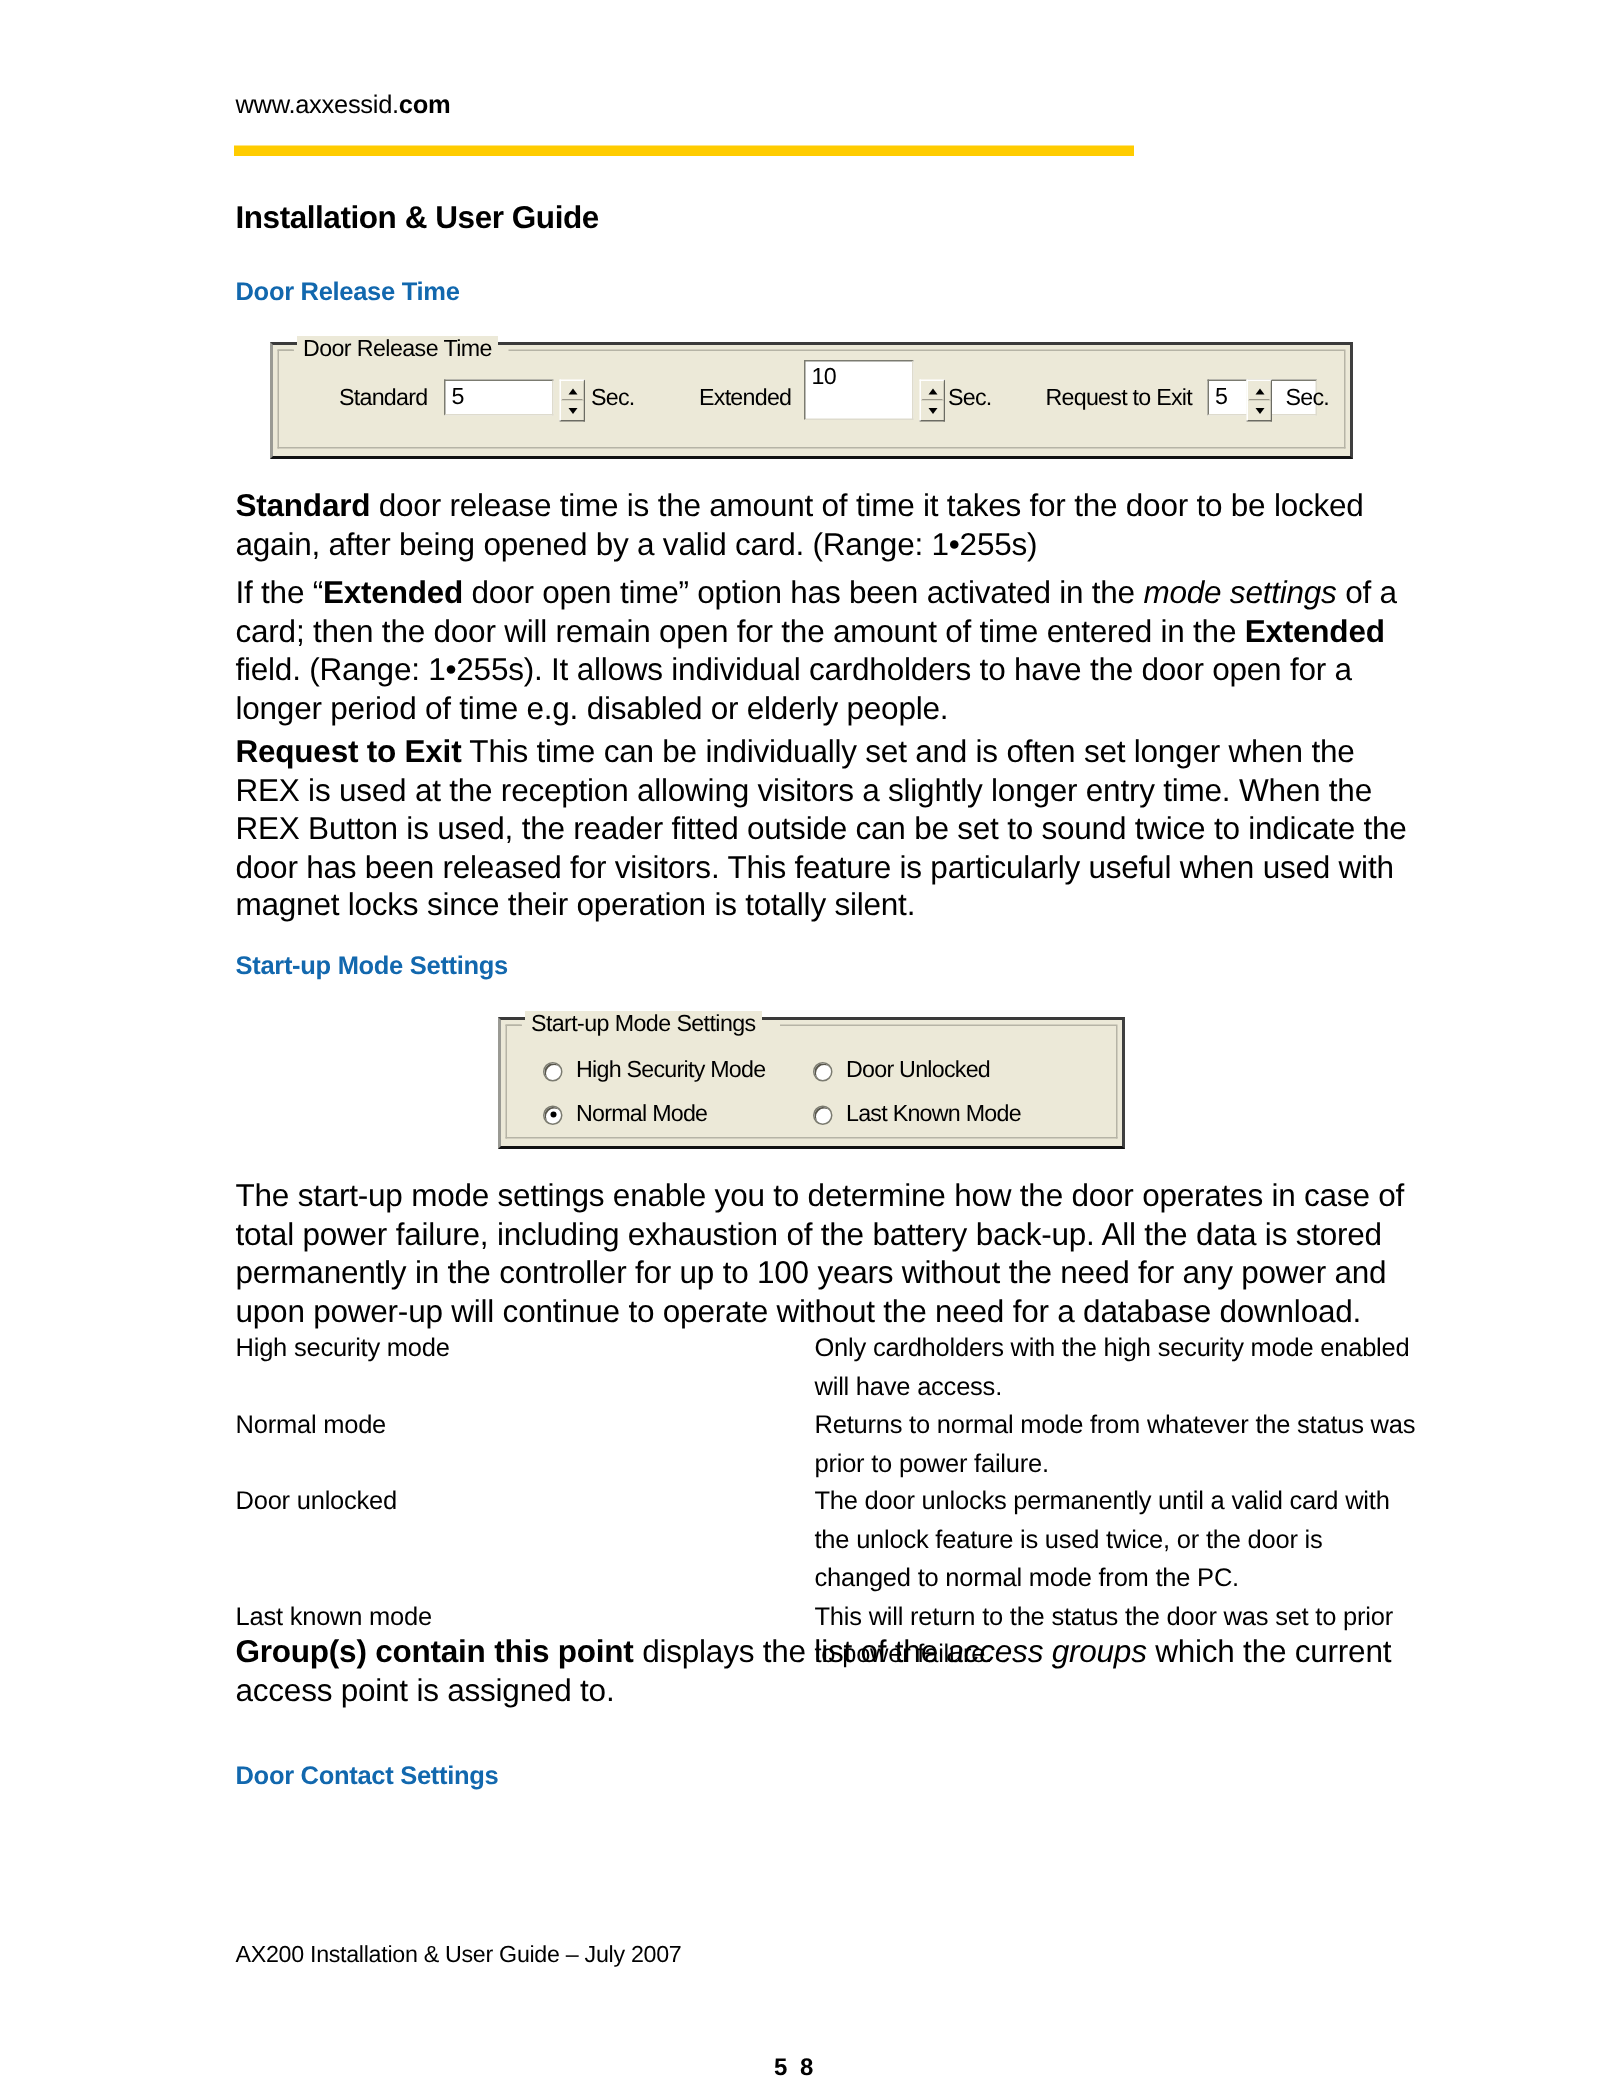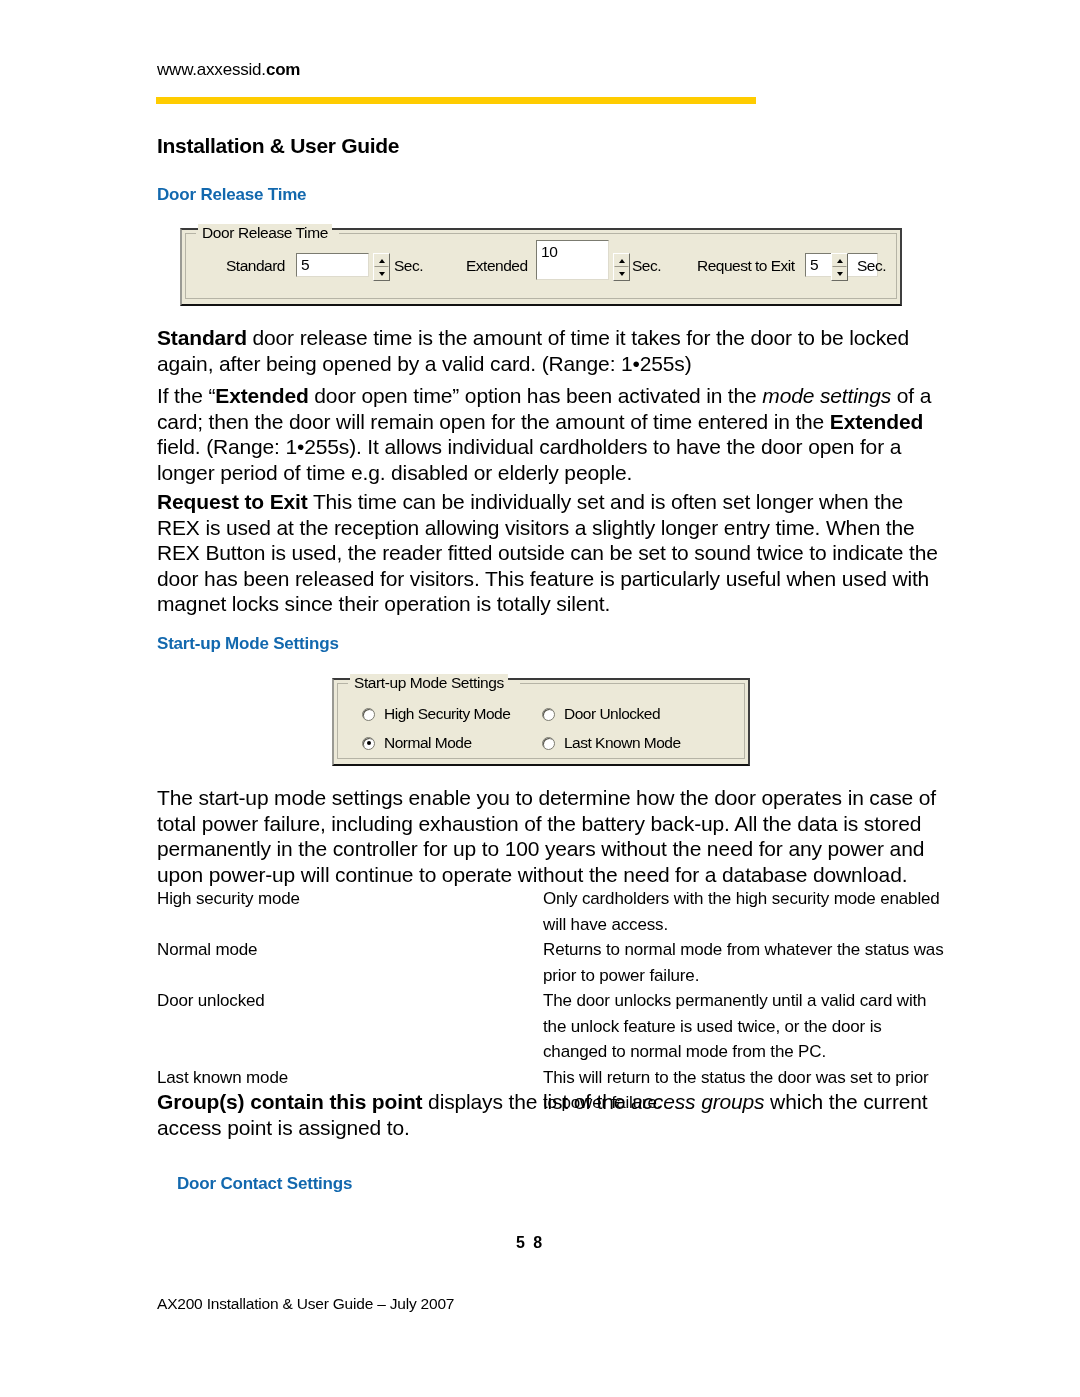--- a/index.html
+++ b/index.html
@@ -69,21 +69,21 @@
     position: absolute;
     left: 157px;
     font-size: 17px;
     font-weight: bold;
     color: #1268AE;
     letter-spacing: -0.2px;
     white-space: nowrap;
   }
   #heading-door-release { top: 185px; }
   #heading-startup { top: 634px; }
-  #heading-door-contact { top: 1174px; margin-left: 20px; }
+  #heading-door-contact { top: 1174px; }
 
   
   .para {
     position: absolute;
     left: 157px;
     width: 786px;
     font-size: 21px;
     line-height: 25.5px;
     letter-spacing: -0.15px;
     text-align: left;
@@ -271,21 +271,21 @@
     position: absolute;
     left: 157px;
     top: 1295px;
     font-size: 15.5px;
     letter-spacing: -0.2px;
     white-space: nowrap;
   }
   .footer-page {
     position: absolute;
     left: 516px;
-    top: 1234px;
+    top: 1370px;
     font-size: 16px;
     font-weight: bold;
     letter-spacing: 2px;
     white-space: nowrap;
   }
 </style>
 </head>
 <body>
 
 <div class="page">

